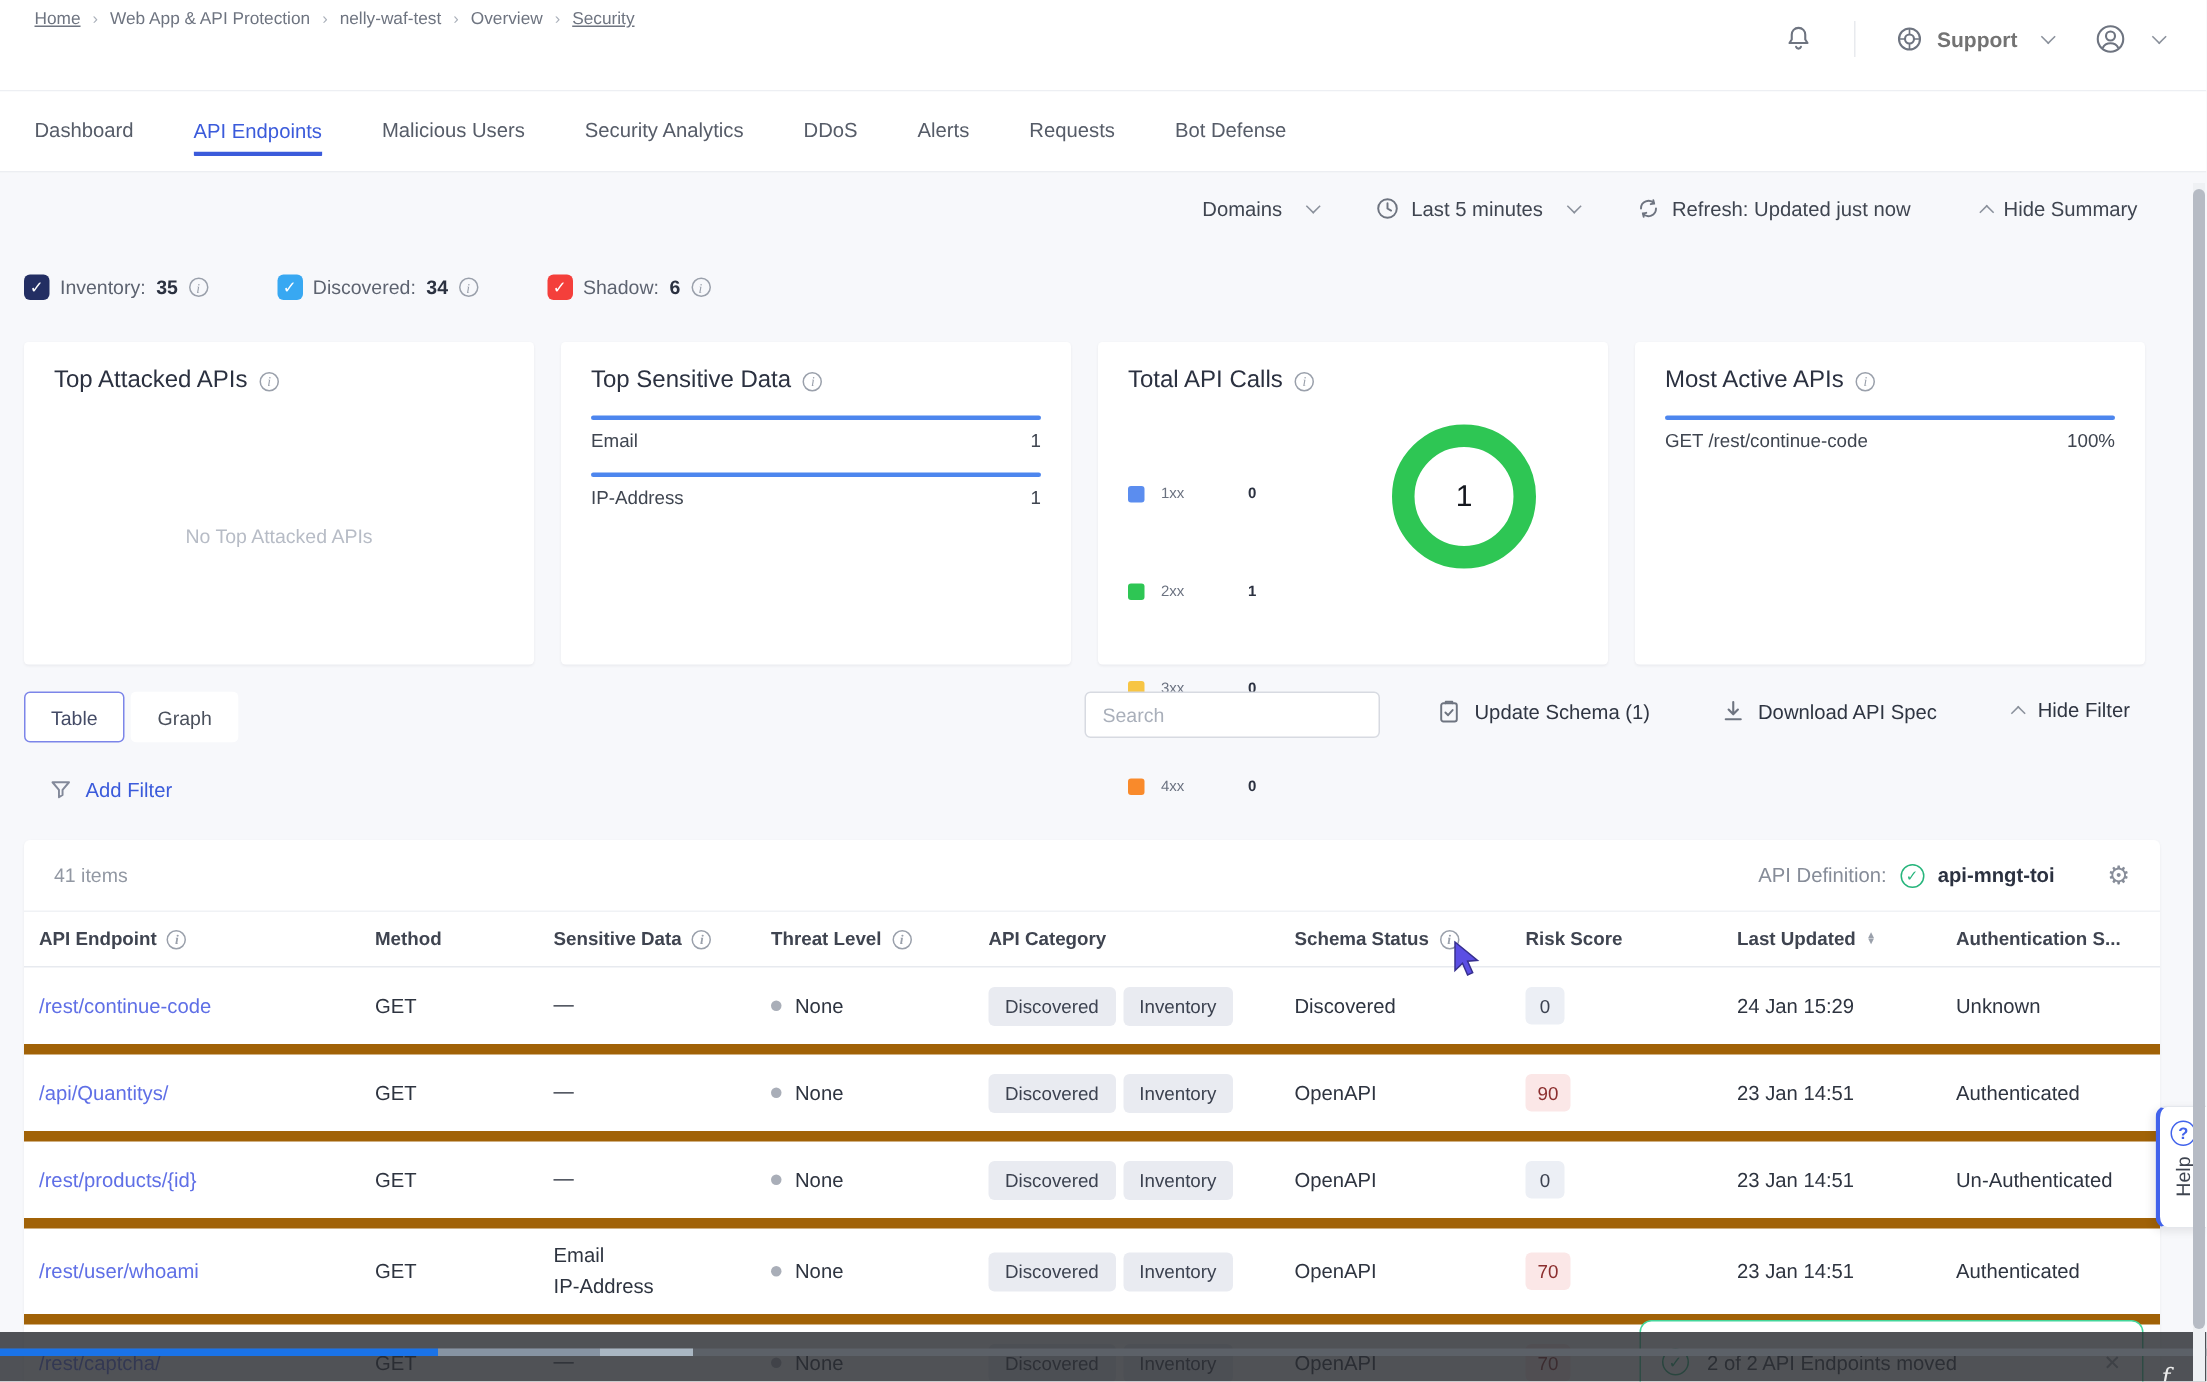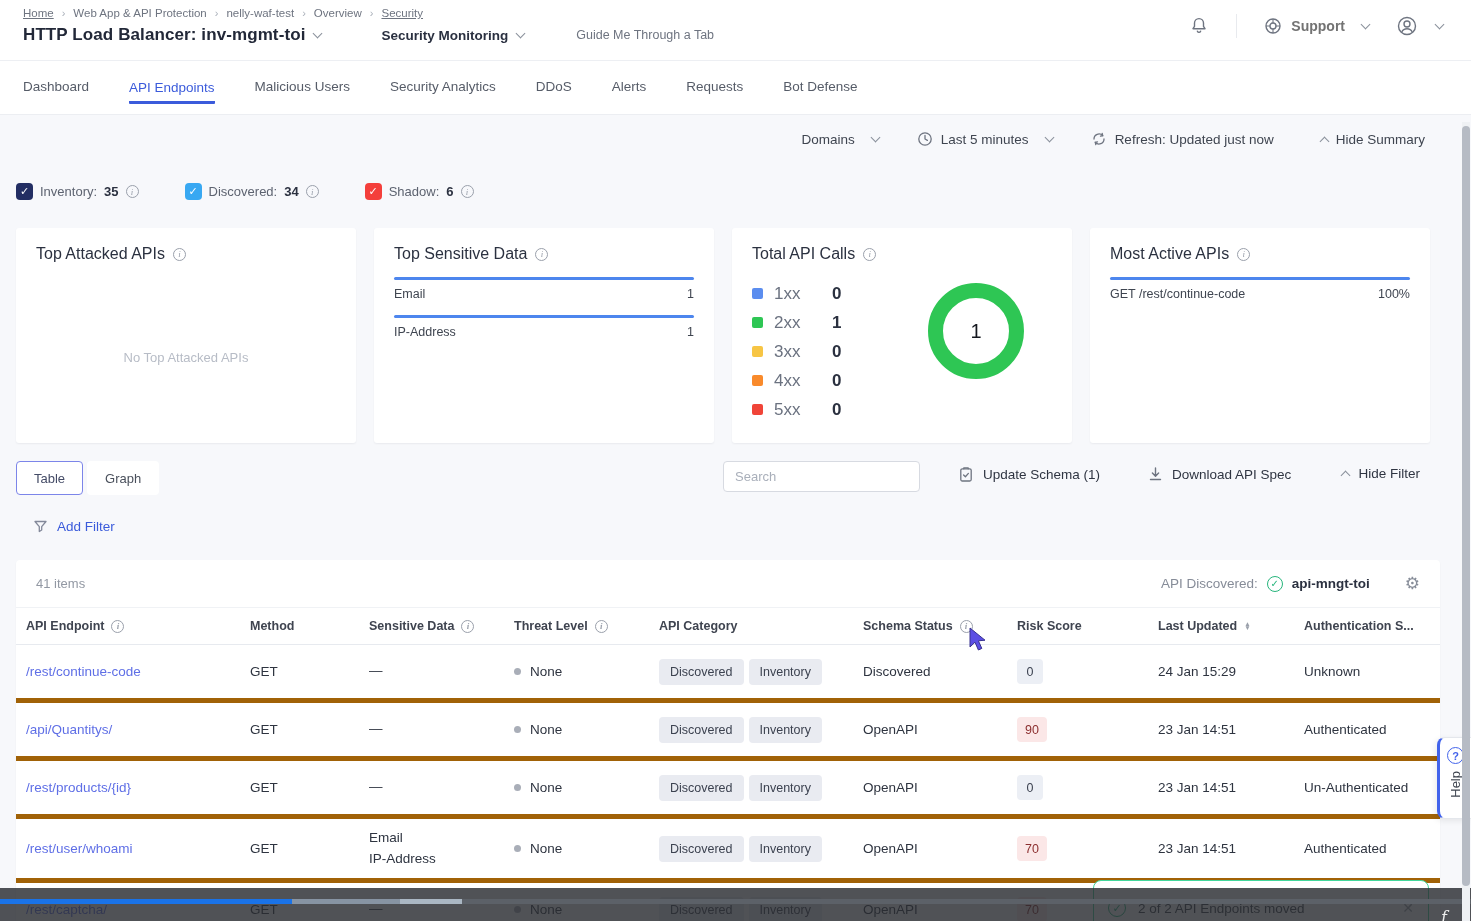--- a/index.html
+++ b/index.html
@@ -39,21 +39,21 @@
   
   .cards { position:absolute; top:228px; left:16px; width:1414px; display:flex; gap:18px; }
   .card { flex:1; background:#fff; height:215px; padding:17px 20px; border-radius:3px; box-shadow:0 1px 2px rgba(16,24,40,.06); position:relative; }
   .card-title { display:flex; align-items:center; gap:8px; font-size:16px; color:#2b3140; }
   .empty-msg { position:absolute; top:122px; left:0; width:100%; text-align:center; color:#b7bcc6; font-size:13px; }
   .metric { margin-top:14px; }
   .metric-bar { height:3px; background:#4d86ee; border-radius:2px; }
   .metric-row { display:flex; justify-content:space-between; font-size:12.5px; color:#3f4550; margin-top:7px; }
   .tc-body { display:flex; }
   .legend { margin-top:16px; }
-  .lg-row { display:flex; align-items:center; height:29px; font-size:17px; }
+  .lg-row { display:flex; align-items:center; height:29px; font-size:10px;margin-top:36px; }
   .lg-sq { width:11px; height:11px; border-radius:2px; margin-right:11px; }
   .lg-label { color:#6b7280; width:58px; }
   .lg-val { color:#2b3140; font-weight:700; }
   .donut { margin:20px 28px 0 auto; width:96px; height:96px; border:15px solid #2ec654; border-radius:50%; display:flex; align-items:center; justify-content:center; font-size:20px; color:#15181f; }
   
   .viewtoggle { position:absolute; top:461px; left:16px; display:flex; gap:4px; }
   .seg-btn { height:31px; padding:16px 17px; background:#fff; border:1px solid transparent; border-radius:4px; font-size:13px; color:#4a505c; display:flex; align-items:center; cursor:pointer; }
   .seg-btn.active { border-color:#7c85e9; color:#444b66; }
   .search-box { position:absolute; top:461px; left:723px; width:197px; height:31px; border:1px solid #d7dae1; border-radius:4px; background:#fff; padding:0 11px; font-size:13px; color:#2e3440; font-family:"Liberation Sans",sans-serif; }
   .search-box::placeholder { color:#a9afba; }
@@ -69,21 +69,21 @@
   .fbtn.archived { color:#4a505c; }
   .apidef { margin-left:auto; display:flex; align-items:center; gap:9px; font-size:13.5px; }
   .apidef-label { color:#868c98; }
   .apidef-val { color:#2b3140; font-weight:700; cursor:pointer; }
   .okcirc { width:16px; height:16px; border:1.5px solid #27b57c; border-radius:50%; color:#27b57c; font-size:10px; display:flex; align-items:center; justify-content:center; }
   .gear { font-size:17px; color:#878d99; margin-left:26px; cursor:pointer; }
   .tgrid { display:grid; grid-template-columns:224px 119px 145px 145px 204px 154px 141px 146px 1fr; padding:0 0 0 10px; align-items:center; }
   .thead { height:38px; border-top:1px solid #f0f2f5; border-bottom:1px solid #e7eaef; font-size:12.5px; font-weight:700; color:#3f4450; background:#fff; }
   .th { display:flex; align-items:center; gap:7px; }
   .sorticons { display:flex; flex-direction:column; line-height:.55; font-size:6.5px; color:#9aa0ab; cursor:pointer; }
-  .trow { min-height:58px; border-bottom:5px solid #a16207; font-size:13.5px; color:#2e3440; }
+  .trow { min-height:58px; border-bottom:7px solid #a16207; font-size:13.5px; color:#2e3440; }
   .ep-link { color:#5f6fe6; cursor:pointer; }
   .cell-sensitive { white-space:pre-line; line-height:1.55; }
   .threat { display:flex; align-items:center; gap:9px; }
   .dot { width:7px; height:7px; border-radius:50%; background:#a9aeb8; }
   .badges { display:flex; gap:5px; }
   .badge { background:#e9ebf1; color:#3c4250; font-size:12.5px; padding:6px 11px; border-radius:4px; }
   .risk { display:inline-flex; min-width:26px; height:25px; padding:0 8px; border-radius:4px; align-items:center; justify-content:center; font-size:12.5px; }
   .risk.neutral { background:#eceff5; color:#3c4250; }
   .risk.high { background:#fbe7e7; color:#8c2f2f; }
   
@@ -117,27 +117,20 @@
   <div class="breadcrumb">
     <span class="bc-link">Home</span>
     <span class="bc-sep">›</span>
     <span>Web App &amp; API Protection</span>
     <span class="bc-sep">›</span>
     <span>nelly-waf-test</span>
     <span class="bc-sep">›</span>
     <span>Overview</span>
     <span class="bc-sep">›</span>
     <span class="bc-link">Security</span>
-  </div>
-  <div class="title-row">
-    <span class="page-title">HTTP Load Balancer: inv-mgmt-toi</span>
-    <span class="chev"></span>
-    <span class="mon-label">Security Monitoring</span>
-    <span class="chev"></span>
-    <span class="guide-label">Guide Me Through a Tab</span>
   </div>
   <div class="top-actions">
     <svg class="icosvg" width="22" height="22" viewBox="0 0 22 22" fill="none" stroke="#6e7480" stroke-width="1.4" stroke-linecap="round" stroke-linejoin="round">
       <path d="M11 3.6c-2.7 0-4.5 2-4.5 4.5v3.2L5 13.7h12l-1.5-2.4V8.1c0-2.5-1.8-4.5-4.5-4.5z"></path>
       <path d="M9.4 16.2c.3.8.9 1.2 1.6 1.2s1.3-.4 1.6-1.2"></path>
     </svg>
     <span class="vdiv"></span>
     <span class="ta-item">
       <svg class="icosvg" width="20" height="20" viewBox="0 0 20 20" fill="none" stroke="#6e7480" stroke-width="1.4">
         <circle cx="10" cy="10" r="7"></circle>
@@ -334,21 +327,21 @@
     <path d="M2 2.5h11L8.7 7.6v3.4l-2.4 1.5V7.6z"></path>
   </svg>
   <span>Add Filter</span>
 </span>
 
 <div class="panel">
 
   <div class="items-bar">
     <span class="items-count">41 items</span>
     <span class="apidef">
-      <span class="apidef-label">API Discovered:</span>
+      <span class="apidef-label">API Definition:</span>
       <span class="okcirc">✓</span>
       <span class="apidef-val">api-mngt-toi</span>
       <span class="gear">⚙</span>
     </span>
   </div>
 
   <div class="tgrid thead">
     <span class="th">
         <span>API Endpoint</span>
         <span class="info">i</span>

